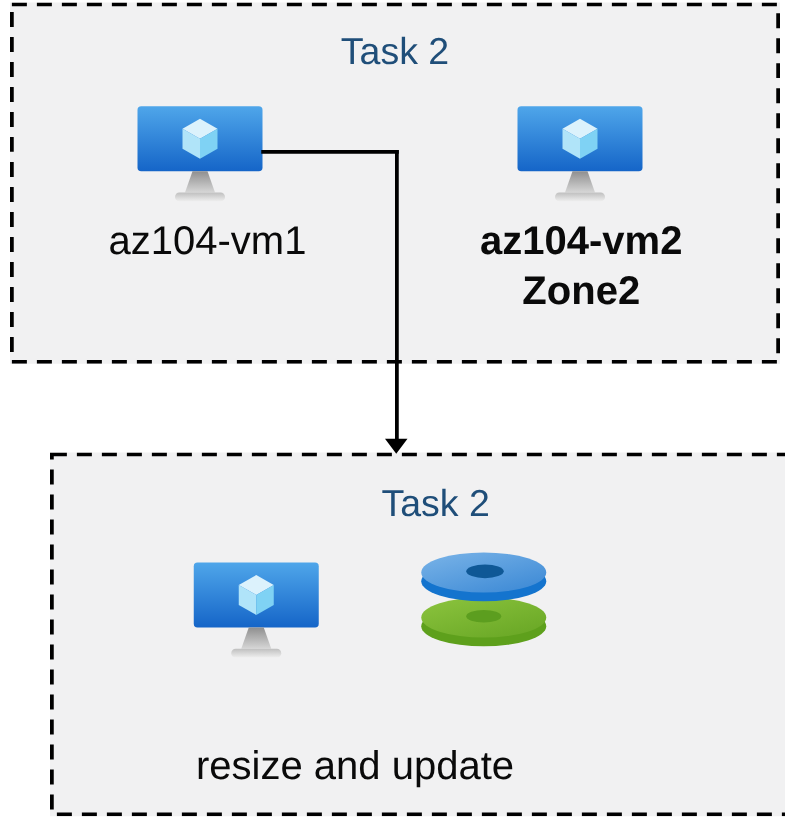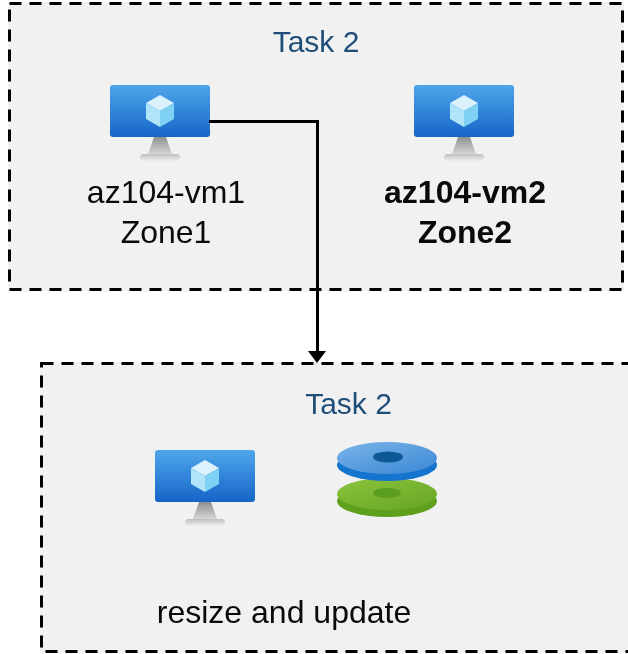--- a/index.html
+++ b/index.html
@@ -93,21 +93,20 @@
     <rect x="2" y="2" width="100" height="52" rx="3" fill="url(#screenGrad)"></rect>
     <polygon points="52,12 66,20 52,28 38,20" fill="#dcf2fc"></polygon>
     <polygon points="38,20 52,28 52,44 38,36" fill="#b0e4f9"></polygon>
     <polygon points="66,20 66,36 52,44 52,28" fill="#7fd2f4"></polygon>
     <polygon points="46,54 58,54 64,71 40,71" fill="url(#standGrad)"></polygon>
     <rect x="32" y="71" width="40" height="7" rx="3.5" fill="url(#baseGrad)"></rect>
   </svg>
 
   <div class="vm-label" id="vm1-label">
     <div>az104-vm1</div>
-    <div>Zone1</div>
   </div>
   <div class="vm-label" id="vm2-label">
     <div>az104-vm2</div>
     <div>Zone2</div>
   </div>
 
   <div class="arrow-line" id="arrow-h"></div>
   <div class="arrow-line" id="arrow-v"></div>
   <div id="arrow-head"></div>
 

